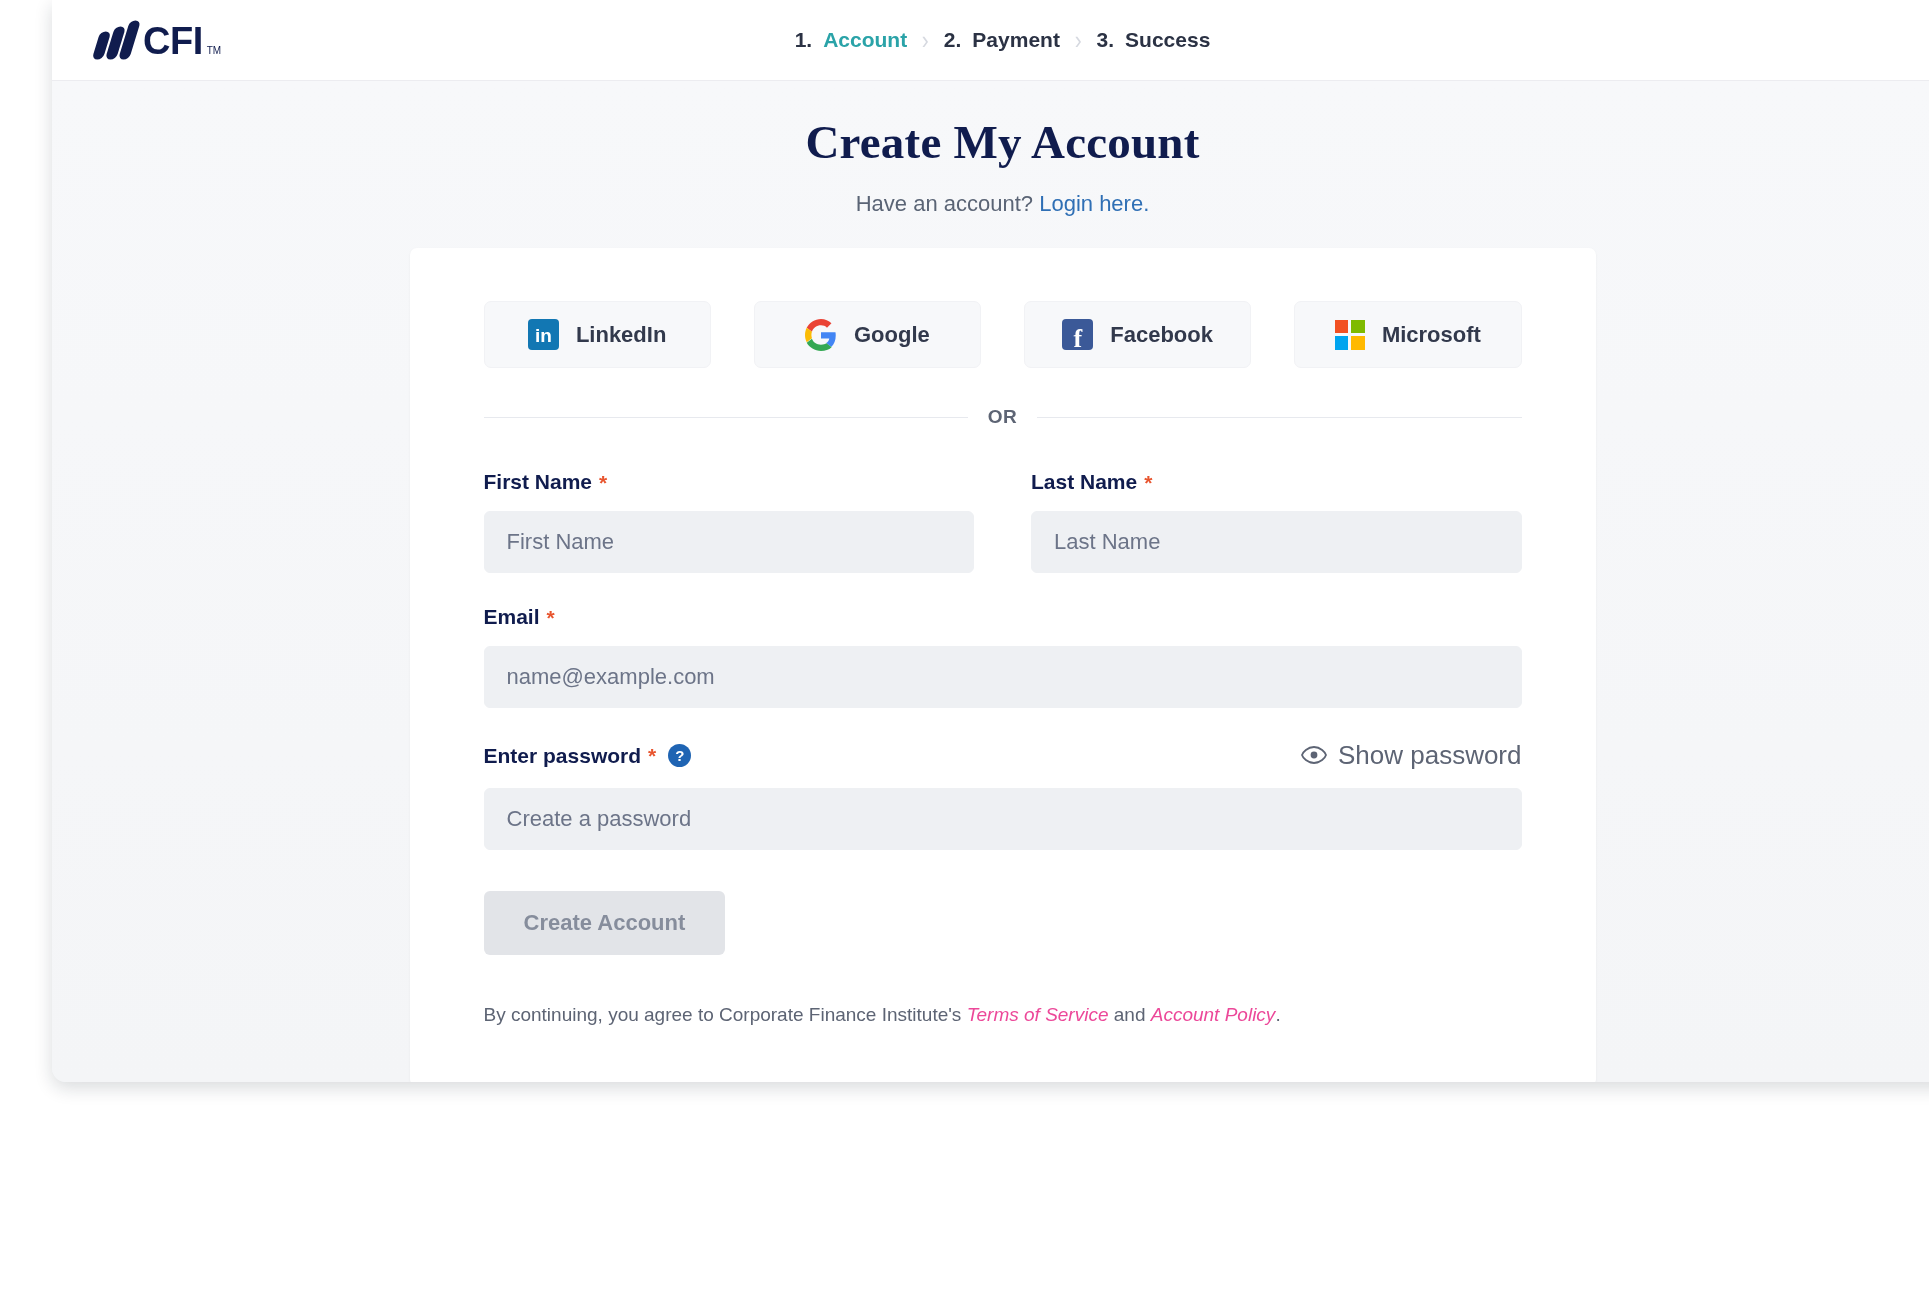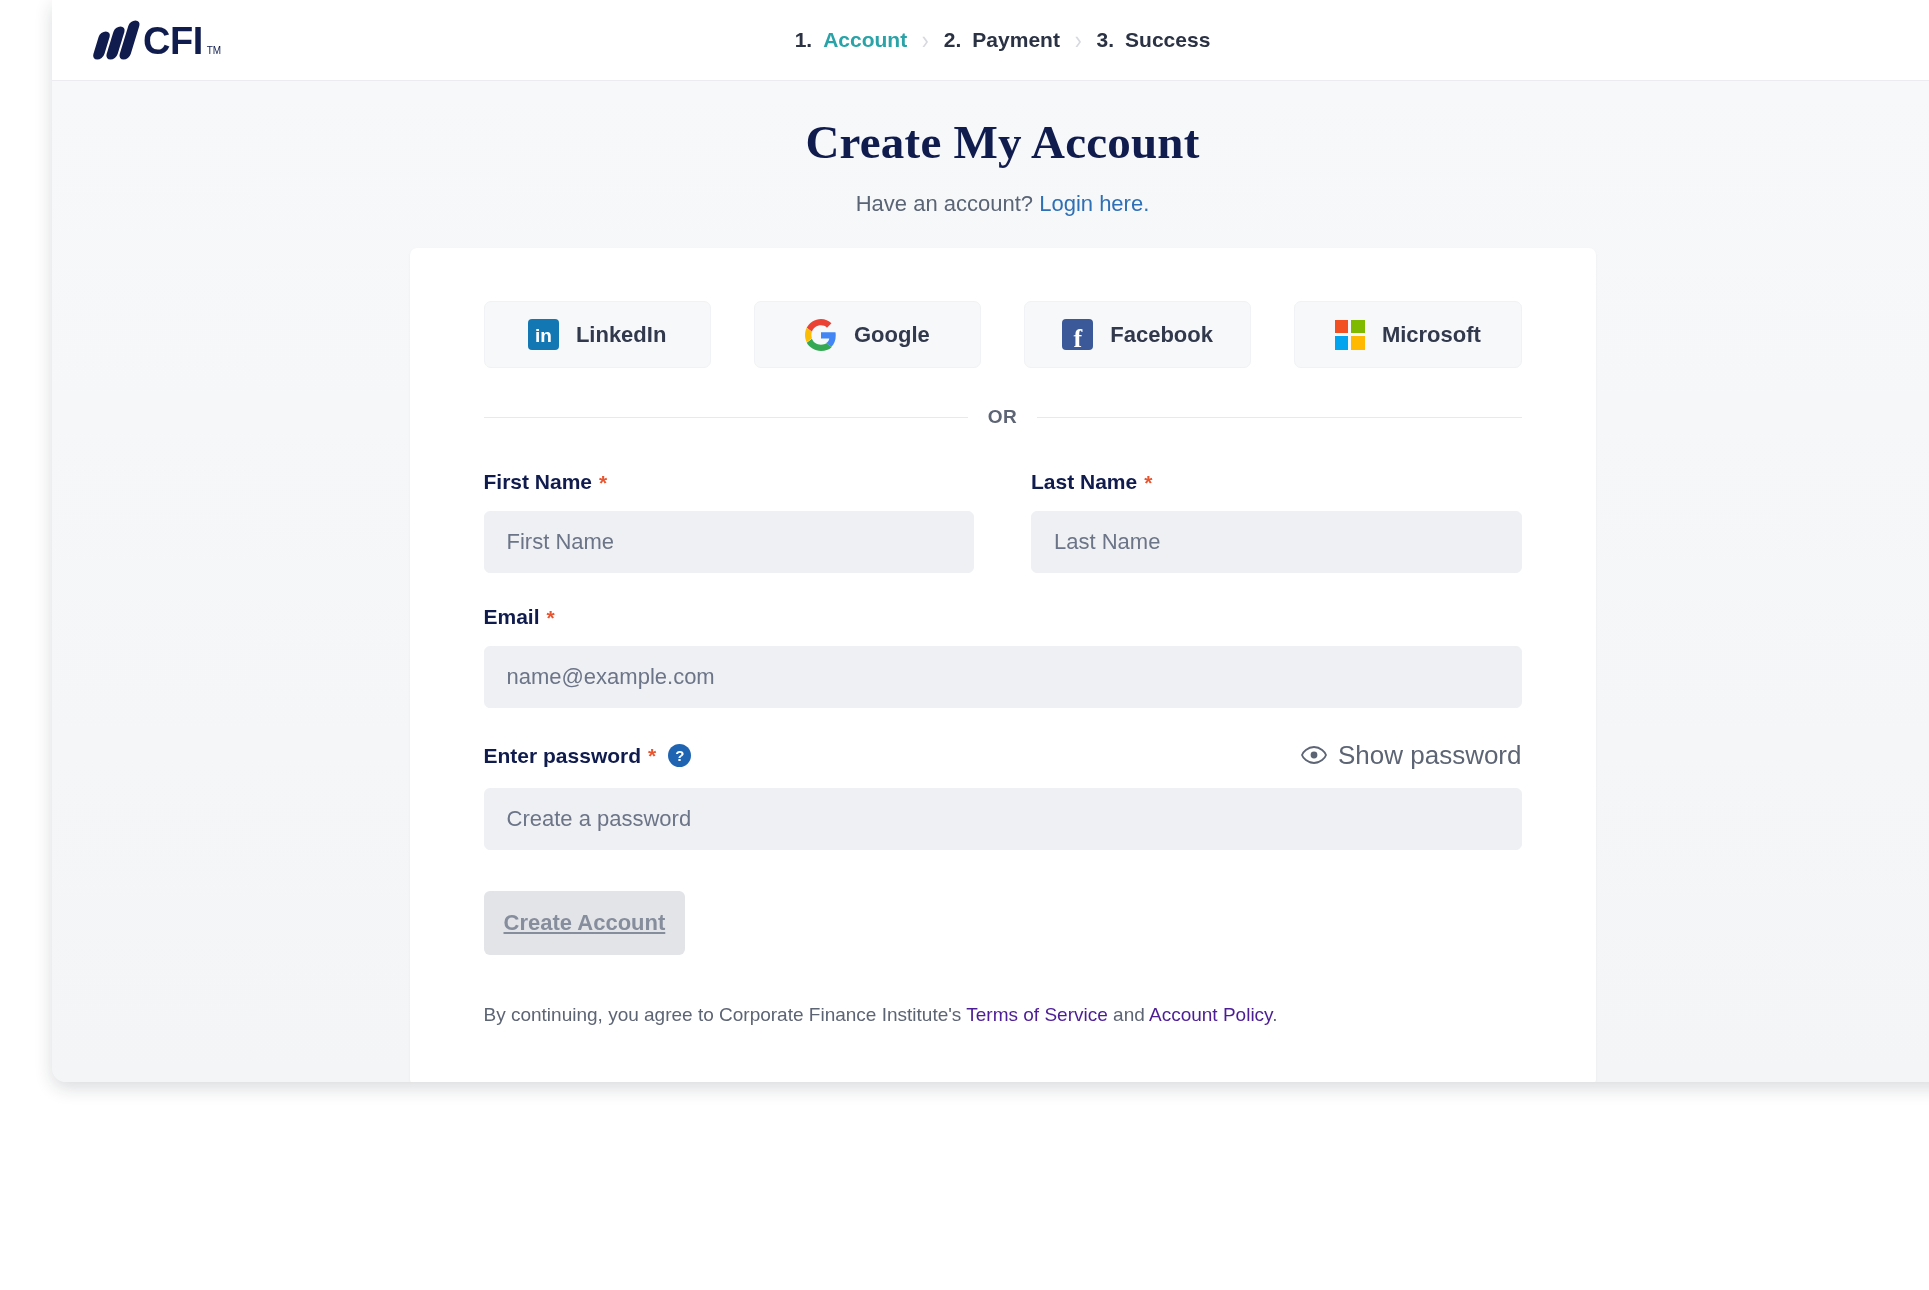--- a/index.html
+++ b/index.html
@@ -283,38 +283,37 @@
     align-items: center;
     gap: 11px;
     font-size: 26px;
     color: #5d6474;
     cursor: pointer;
   }
 
   .create-btn {
     margin-top: 9px;
     height: 64px;
-    padding: 0 20px;
+    padding: 0 40px;
     background: #e2e4e8;
     border: none;
     border-radius: 6px;
     font-size: 22px;
     font-weight: 700;
     color: #868d9c;
     font-family: "Liberation Sans", sans-serif;
     cursor: not-allowed;
-    text-decoration: underline;
   }
 
   .terms {
     margin-top: 49px;
     font-size: 19px;
     color: #5d6474;
   }
-  .terms a { color: #4c1d95; text-decoration: none; }
+  .terms a { color: #ec4899; text-decoration: none; font-style: italic; }
 </style>
 </head>
 <body>
 
 <div class="viewport">
   <div class="window">
 
     <div class="header">
 
       <div class="logo">

